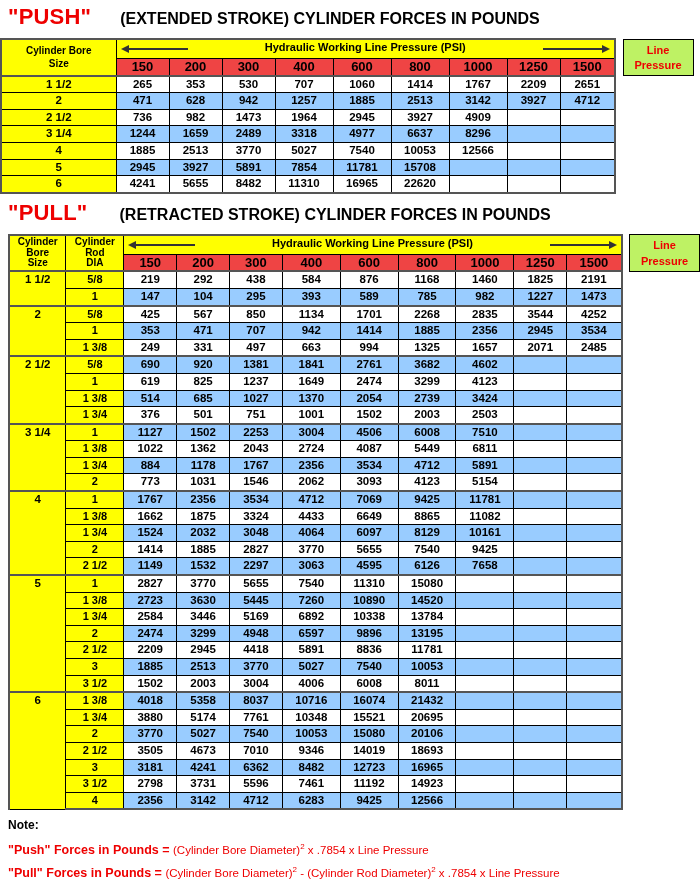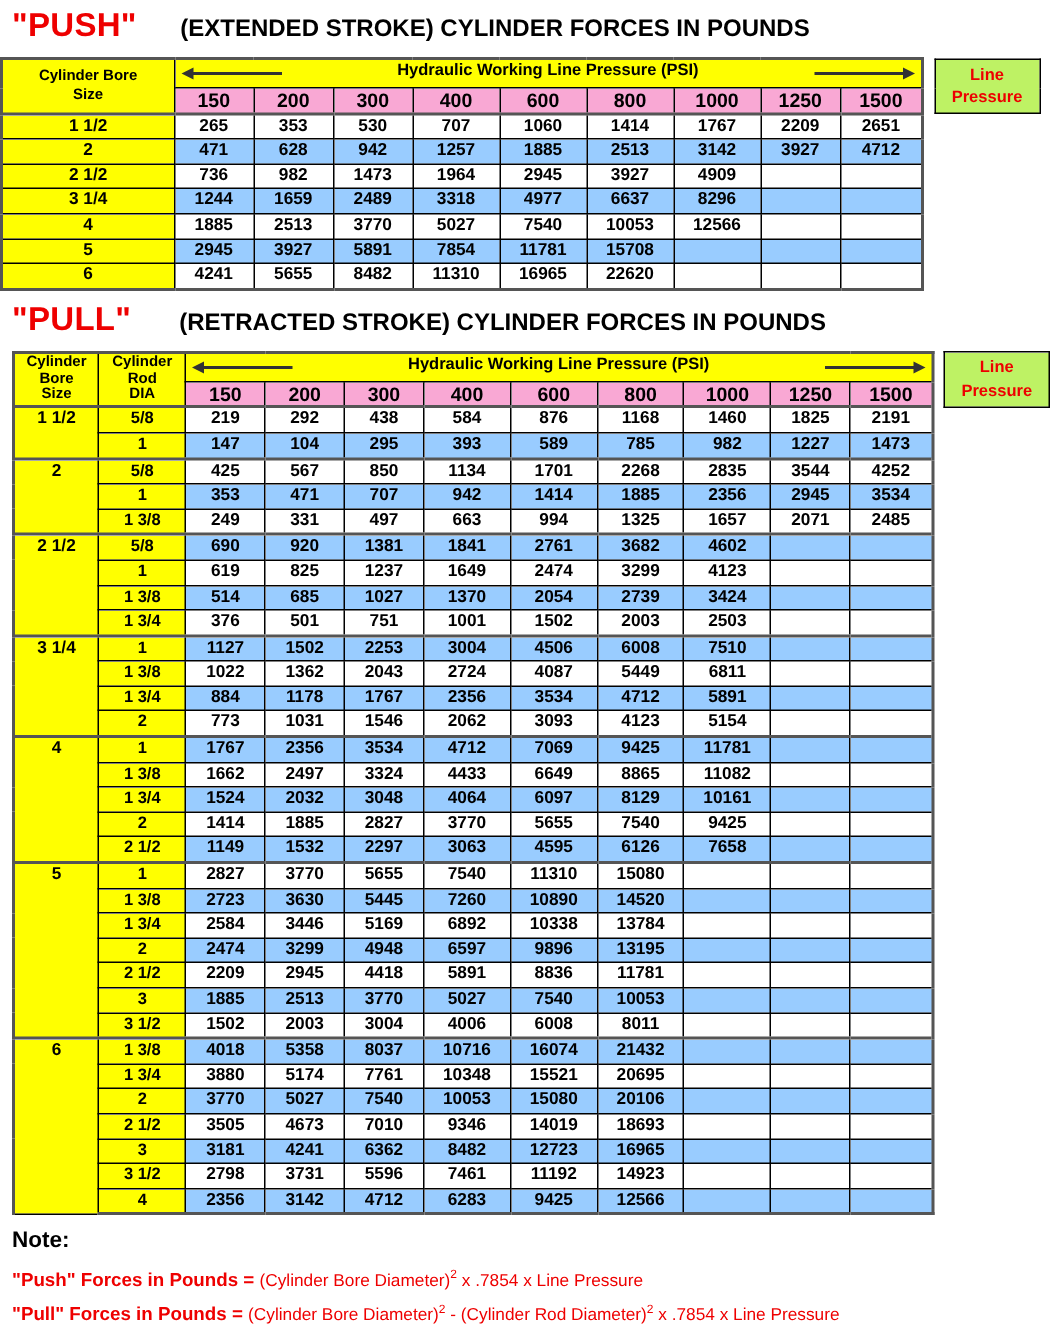--- a/index.html
+++ b/index.html
@@ -37,21 +37,21 @@
     border:1px solid #000;
     text-align:center;
     vertical-align:middle;
     padding:0;
     height:15.6px;
     line-height:15.6px;
     overflow:hidden;
     white-space:nowrap;
   }
   .yellow{background:#ffff00;}
-  .magenta{background:#f9a8d4;}
+  .magenta{background:#ef4444;}
   .blue{background:#99ccff;}
   .white{background:#ffffff;}
   .blank{background:#ffffff;border:none !important;}
 
   .hdr-lbl{font-size:10px;}
   .hdr-val{font-size:13px;font-weight:bold;}
   .cell-num{font-size:11.5px;font-weight:bold;}
   .bore{font-size:11.5px;font-weight:bold;}
   .rod{font-size:11px;font-weight:bold;}
 
@@ -80,21 +80,21 @@
     border-right:8px solid #333;
   }
   .htip-r{
     position:absolute;top:50%;margin-top:-4px;width:0;height:0;
     border-top:4px solid transparent;border-bottom:4px solid transparent;
     border-left:8px solid #333;
   }
 
   
   .notes{padding-left:8px;padding-top:8px;}
-  .note-title{font-size:15px;font-weight:bold;color:#000;margin-bottom:10px;}
+  .note-title{font-size:12px;font-weight:bold;color:#000;margin-bottom:10px;}
   .note-line{color:#ee0000;font-size:12px;margin-bottom:8px;white-space:nowrap;}
   .note-line .strong{font-weight:bold;font-size:12.5px;}
   .note-line .reg{font-weight:normal;font-size:11.5px;text-align:right;}
   sup{font-size:8px;vertical-align:super;}
 </style>
 </head>
 <body>
 
 <div class="page">
 
@@ -500,21 +500,21 @@
             <td class="blue cell-num grp-top">9425</td>
             <td class="blue cell-num grp-top">11781</td>
             <td class="blue cell-num grp-top"></td>
             <td class="blue cell-num tbl-edge-r grp-top"></td>
             <td class="blank"></td>
             <td class="blank"></td>
           </tr>
           <tr>
             <td class="yellow rod">1 3/8</td>
             <td class="white cell-num">1662</td>
-            <td class="white cell-num">2497</td>
+            <td class="white cell-num">1875</td>
             <td class="white cell-num">3324</td>
             <td class="white cell-num">4433</td>
             <td class="white cell-num">6649</td>
             <td class="white cell-num">8865</td>
             <td class="white cell-num">11082</td>
             <td class="white cell-num"></td>
             <td class="white cell-num tbl-edge-r"></td>
             <td class="blank"></td>
             <td class="blank"></td>
           </tr>

